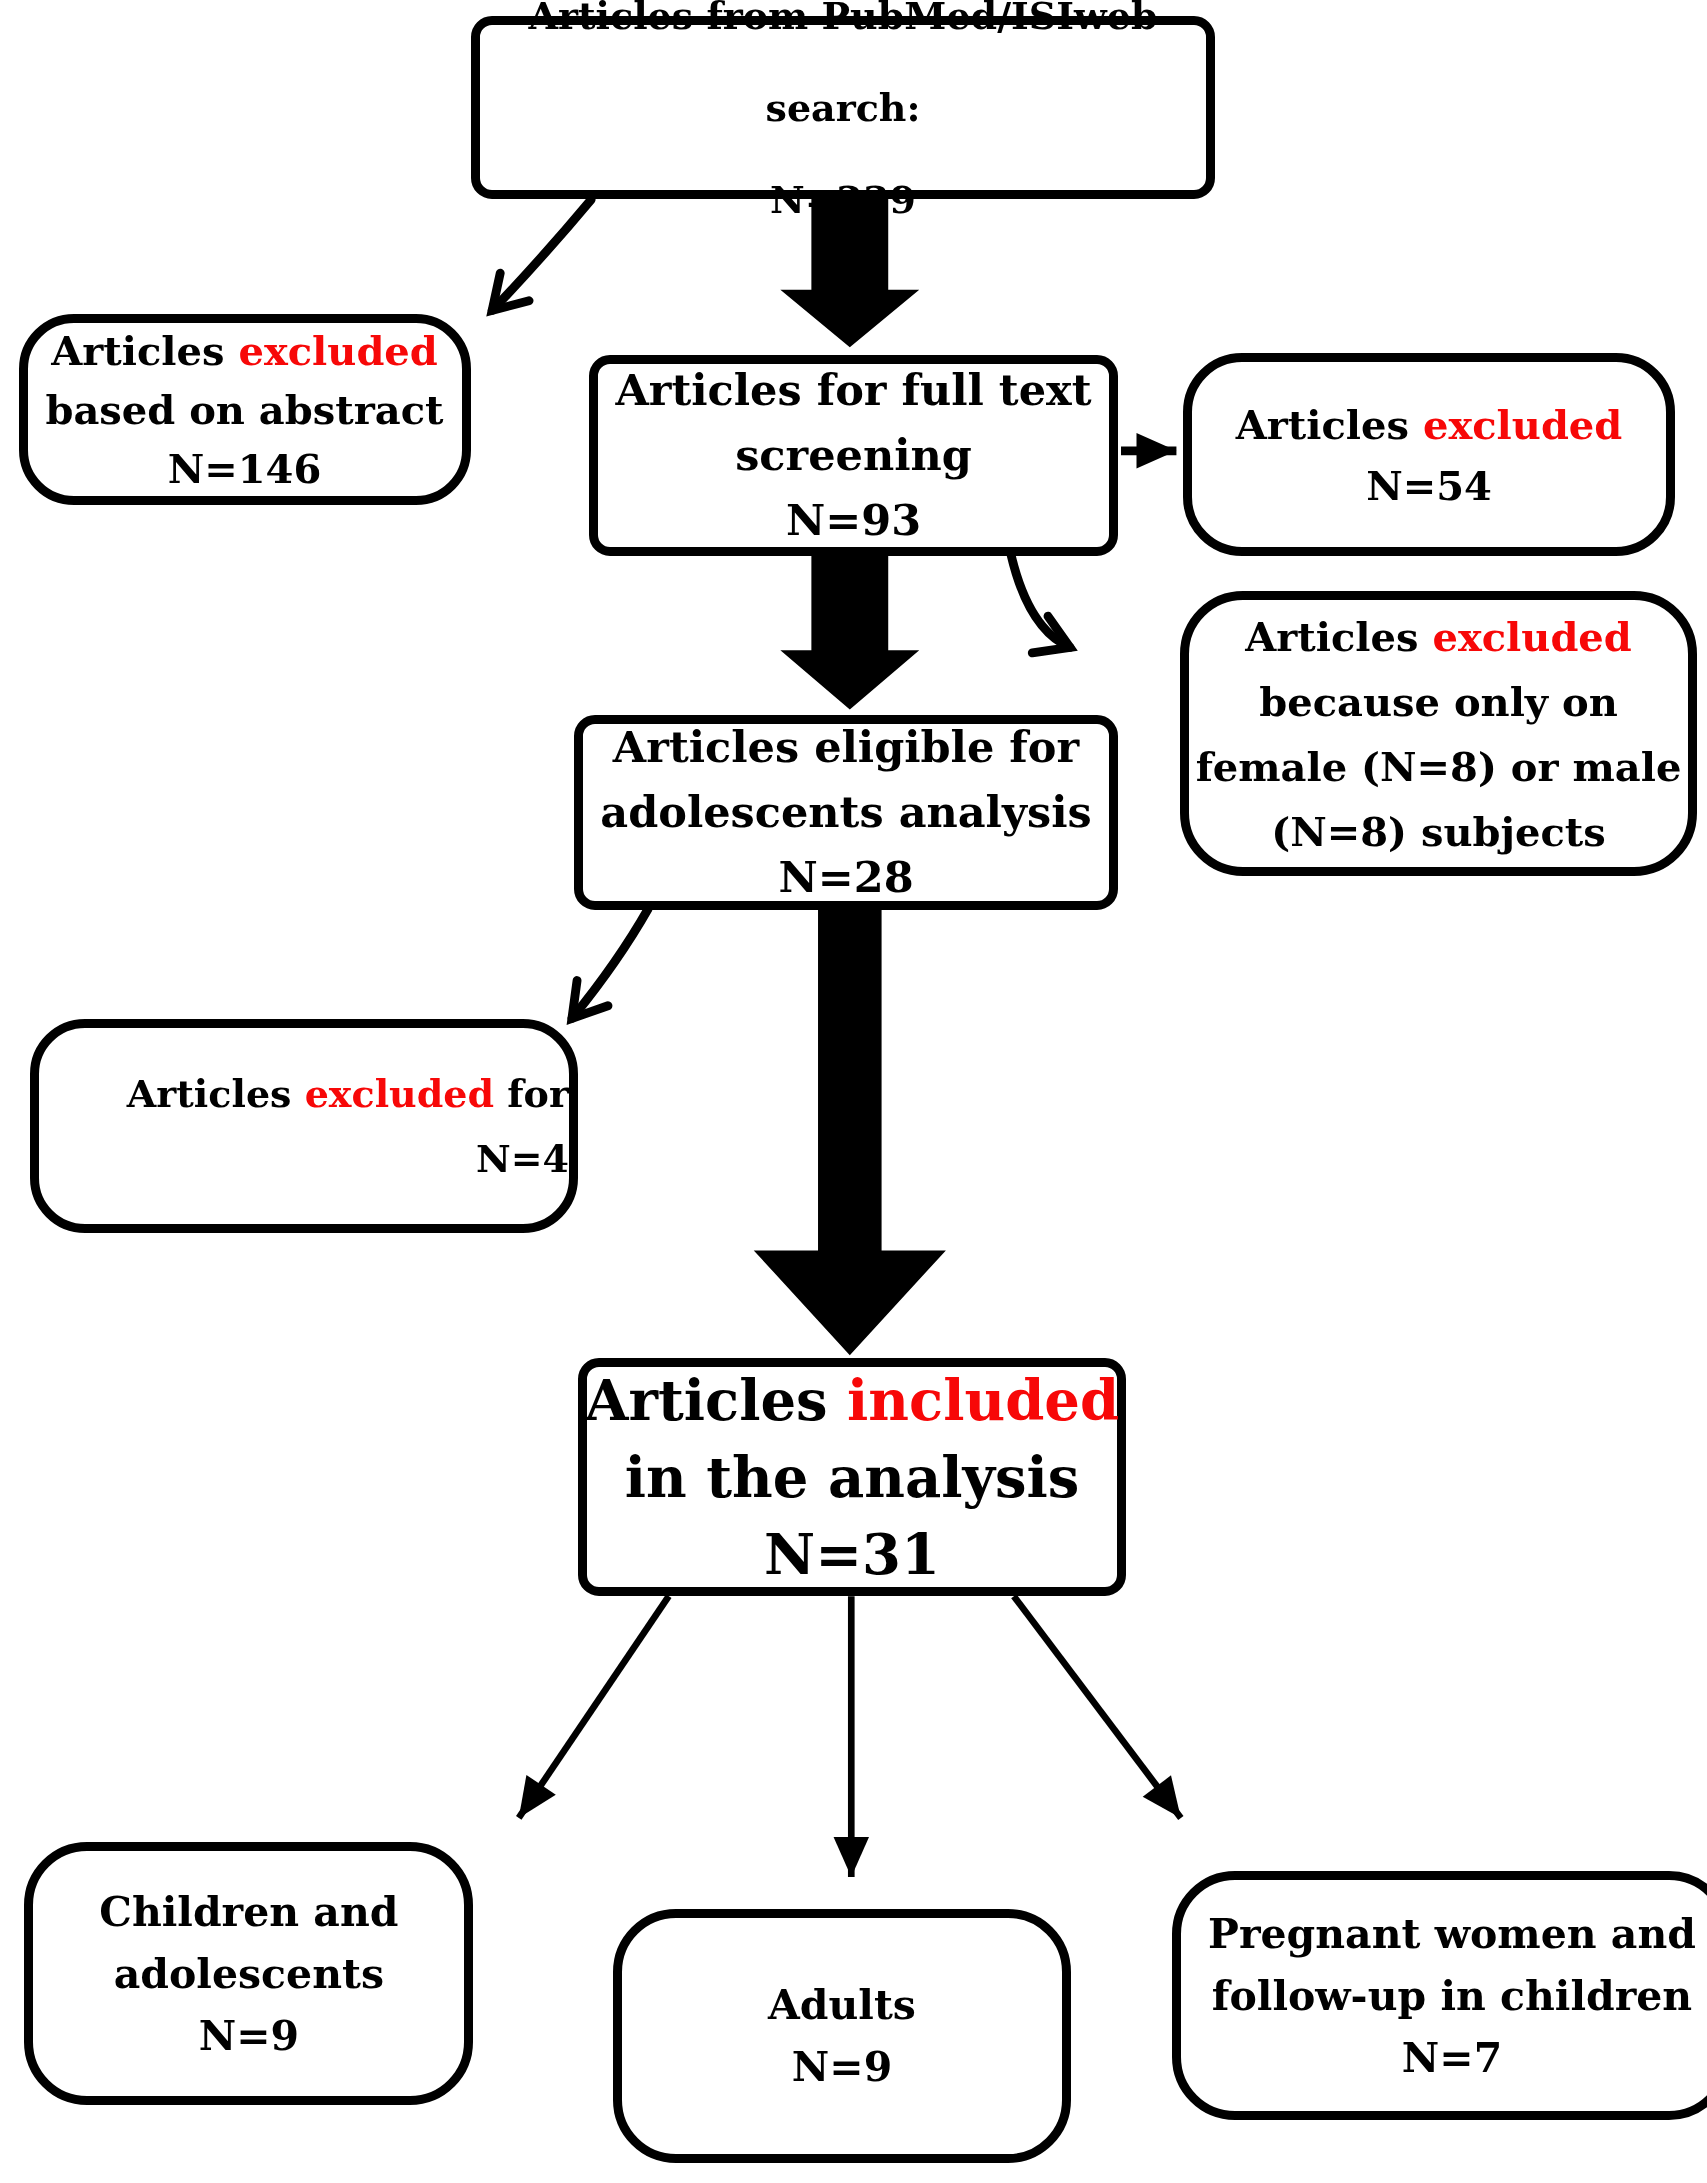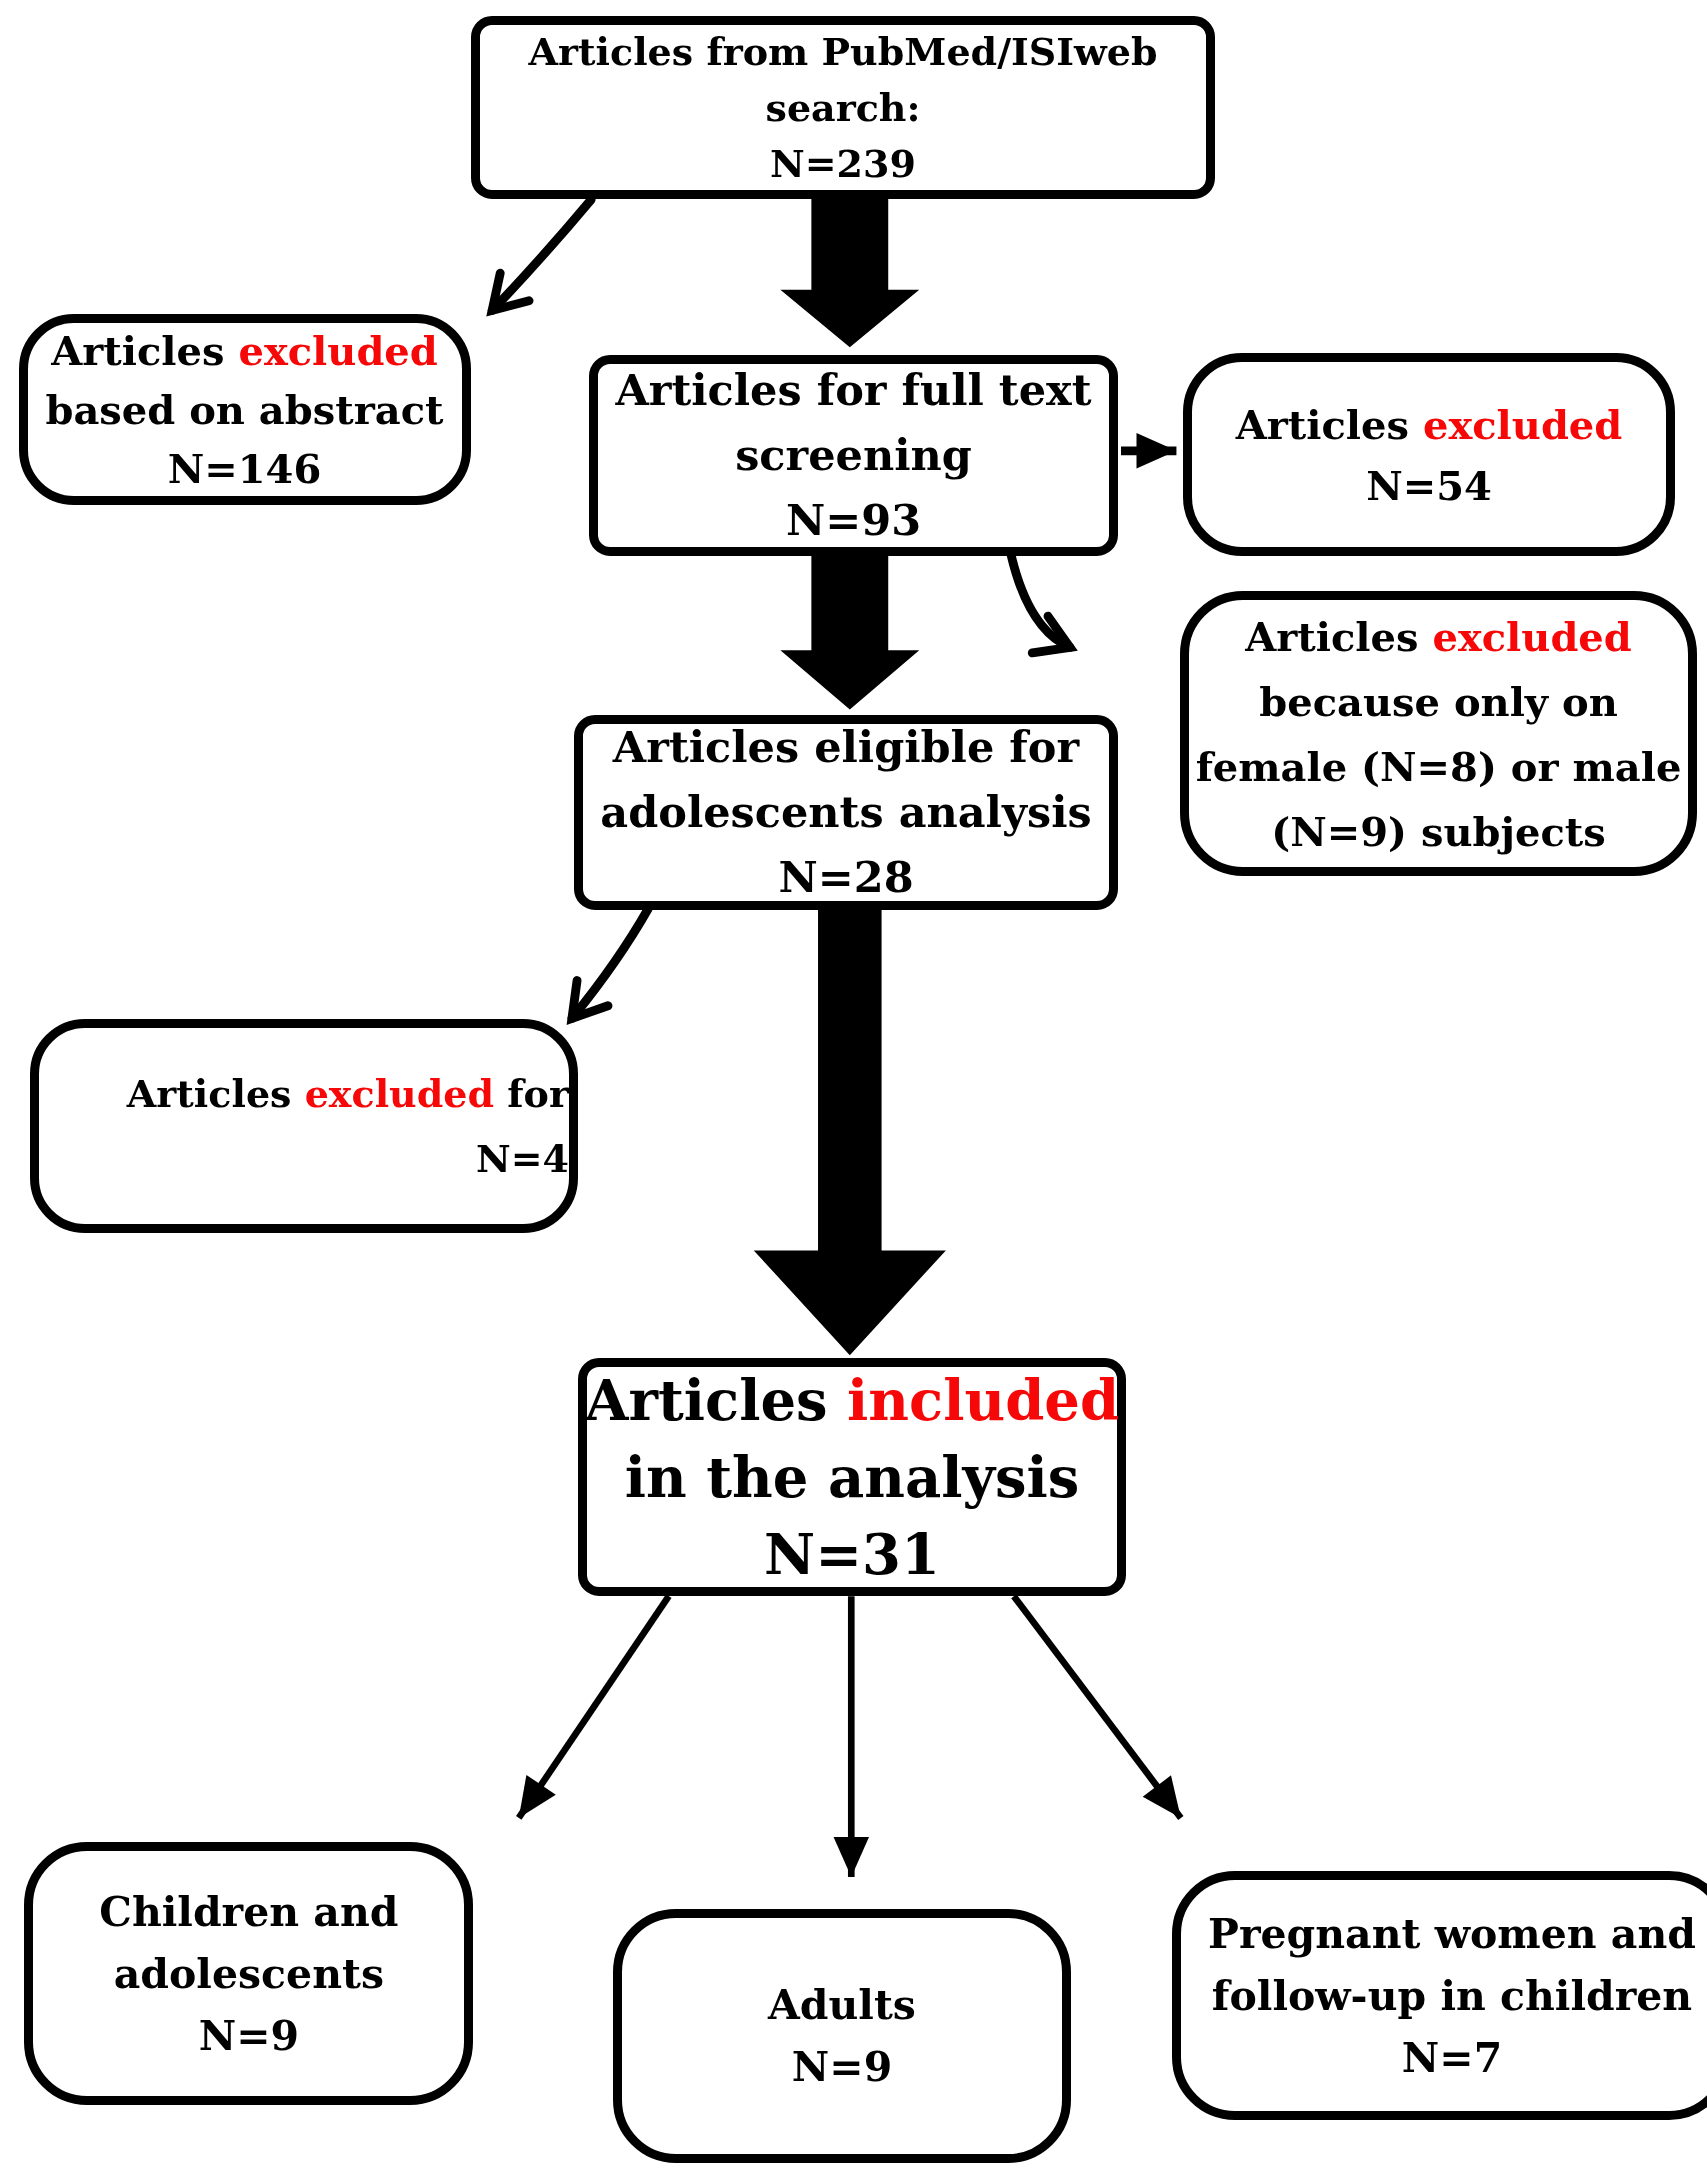--- a/index.html
+++ b/index.html
@@ -18,21 +18,21 @@
     background:#ffffff;
     border:9px solid #000000;
     display:flex;flex-direction:column;justify-content:center;align-items:center;
     text-align:center;
   }
   .box .ln{white-space:nowrap;}
   .rect{border-radius:21px;}
   .round{border-radius:63px;}
   .red{color:#f70808;}
 
-  .b-search   {left:471px; top:16.3px;  width:744px;height:183px;font-size:38px;line-height:56px;}
+  .b-search   {left:471px; top:16.3px;  width:744px;height:183px;font-size:38px;line-height:56px;gap:36px;}
   .b-exabs    {left:18.5px;  top:314px; width:452px; height:191px;font-size:40px;line-height:59px;border-radius:55px;}
   .b-fulltext {left:589px; top:355px; width:529px; height:201px;font-size:43px;line-height:65px;}
   .b-exfull   {left:1183px;top:353px; width:492px; height:203px;font-size:40px;line-height:61px;border-radius:59px;}
   .b-exsex    {left:1180px;top:591px; width:517px; height:285px;font-size:40px;line-height:65px;}
   .b-eligible {left:574px; top:715px; width:544px; height:195px;font-size:43px;line-height:65px;}
   .b-exqual   {left:30px;  top:1019px;width:548px; height:214px;font-size:38px;line-height:65px;border-radius:55px;align-items:flex-end;}
   .b-included {left:578px; top:1358px;width:548px; height:238px;font-size:56px;line-height:77px;}
   .b-children {left:24.4px;  top:1842px;width:449px; height:263px;font-size:41px;line-height:62px;}
   .b-adults   {left:613px; top:1909px;width:458px; height:254px;font-size:41px;line-height:62px;}
   .b-pregnant {left:1135px;top:1871px;width:560px; height:249px;font-size:41px;line-height:62px;margin-left:37px;}
@@ -87,21 +87,21 @@
 
   <div class="box round b-exfull">
     <div class="ln"><span>Articles </span><span class="red">excluded</span></div>
     <div class="ln">N=54</div>
   </div>
 
   <div class="box round b-exsex">
     <div class="ln"><span>Articles </span><span class="red">excluded</span></div>
     <div class="ln">because only on</div>
     <div class="ln">female (N=8) or male</div>
-    <div class="ln">(N=9) subjects</div>
+    <div class="ln">(N=8) subjects</div>
   </div>
 
   <div class="box rect b-eligible">
     <div class="ln">Articles eligible for</div>
     <div class="ln">adolescents analysis</div>
     <div class="ln">N=28</div>
   </div>
 
   <div class="box round b-exqual">
     <div class="ln"><span>Articles </span><span class="red">excluded</span><span> for</span></div>

